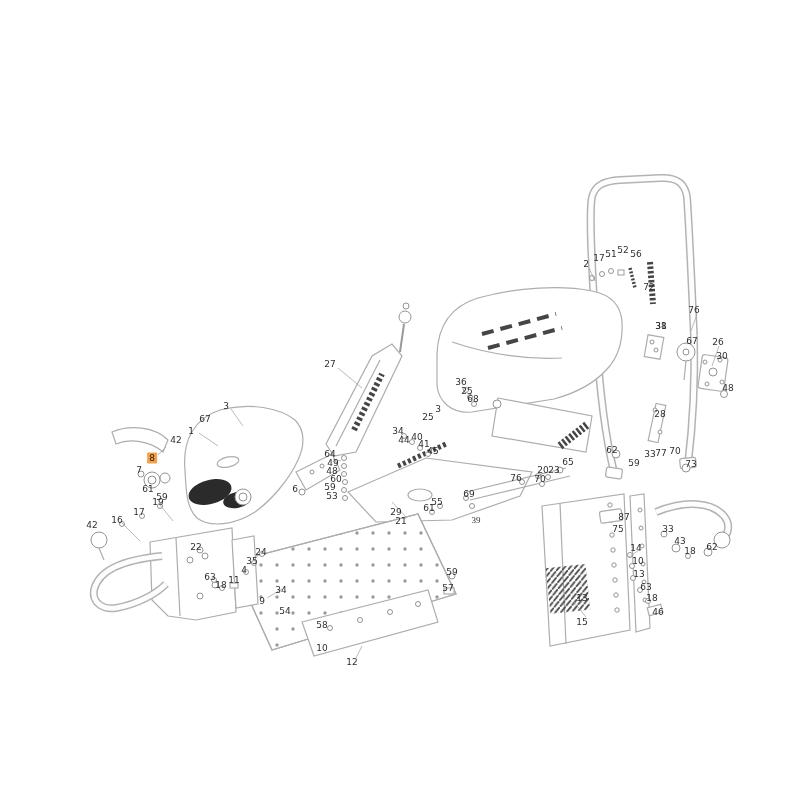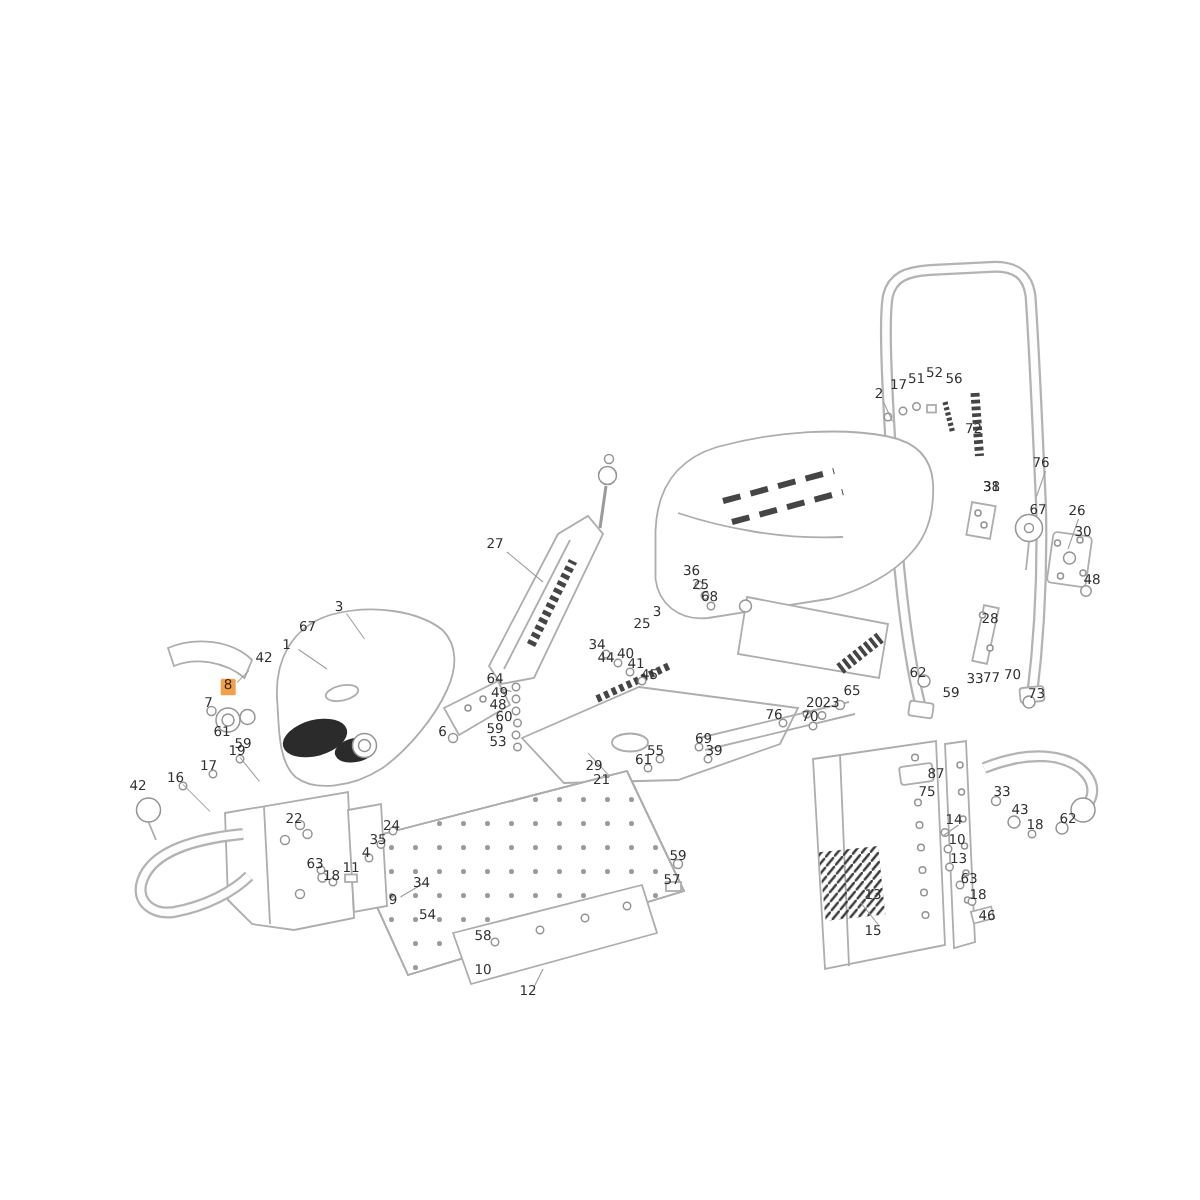--- a/index.html
+++ b/index.html
@@ -294,21 +294,21 @@
       <span class="callout" style="left: 336px; top: 479px;">60</span>
       <span class="callout" style="left: 330px; top: 487px;">59</span>
       <span class="callout" style="left: 332px; top: 496px;">53</span>
       <span class="callout" style="left: 295px; top: 489px;">6</span>
       <span class="callout" style="left: 543px; top: 470px;">20</span>
       <span class="callout" style="left: 554px; top: 470px;">23</span>
       <span class="callout" style="left: 568px; top: 462px;">65</span>
       <span class="callout" style="left: 516px; top: 478px;">76</span>
       <span class="callout" style="left: 540px; top: 479px;">70</span>
       <span class="callout" style="left: 469px; top: 494px;">69</span>
-      <span class="callout" style="left: 476px; top: 502px;">39</span>
+      <span class="callout" style="left: 476px; top: 520px; font-family: Liberation Serif, serif;">39</span>
       <span class="callout" style="left: 437px; top: 502px;">55</span>
       <span class="callout" style="left: 429px; top: 508px;">61</span>
       <span class="callout" style="left: 396px; top: 512px;">29</span>
       <span class="callout" style="left: 401px; top: 521px;">21</span>
       <span class="callout" style="left: 452px; top: 572px;">59</span>
       <span class="callout" style="left: 448px; top: 588px;">57</span>
       <span class="callout" style="left: 92px; top: 525px;">42</span>
       <span class="callout" style="left: 117px; top: 520px;">16</span>
       <span class="callout" style="left: 139px; top: 512px;">17</span>
       <span class="callout" style="left: 158px; top: 502px;">19</span>

